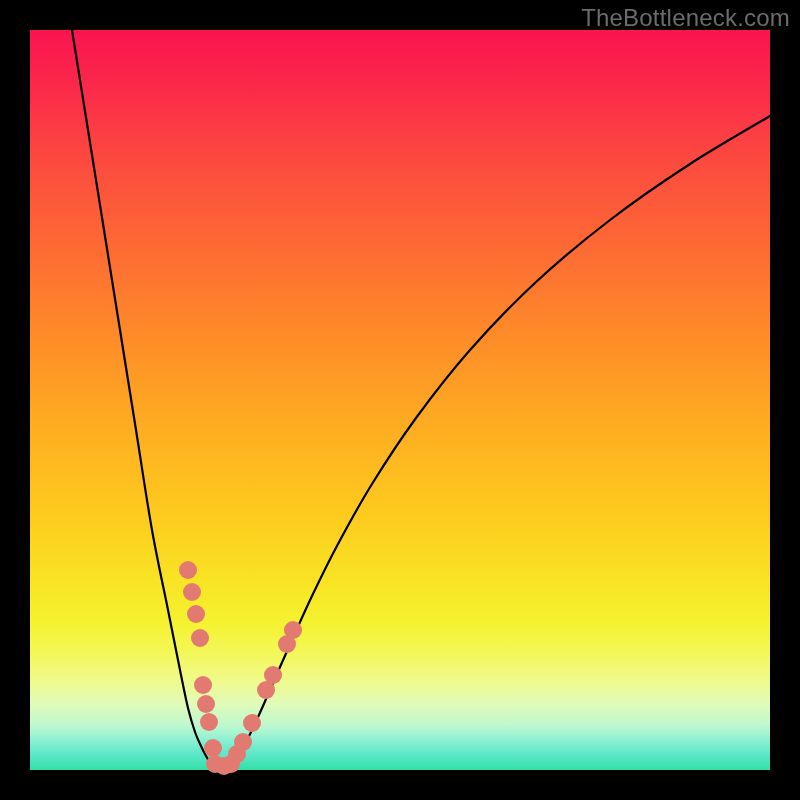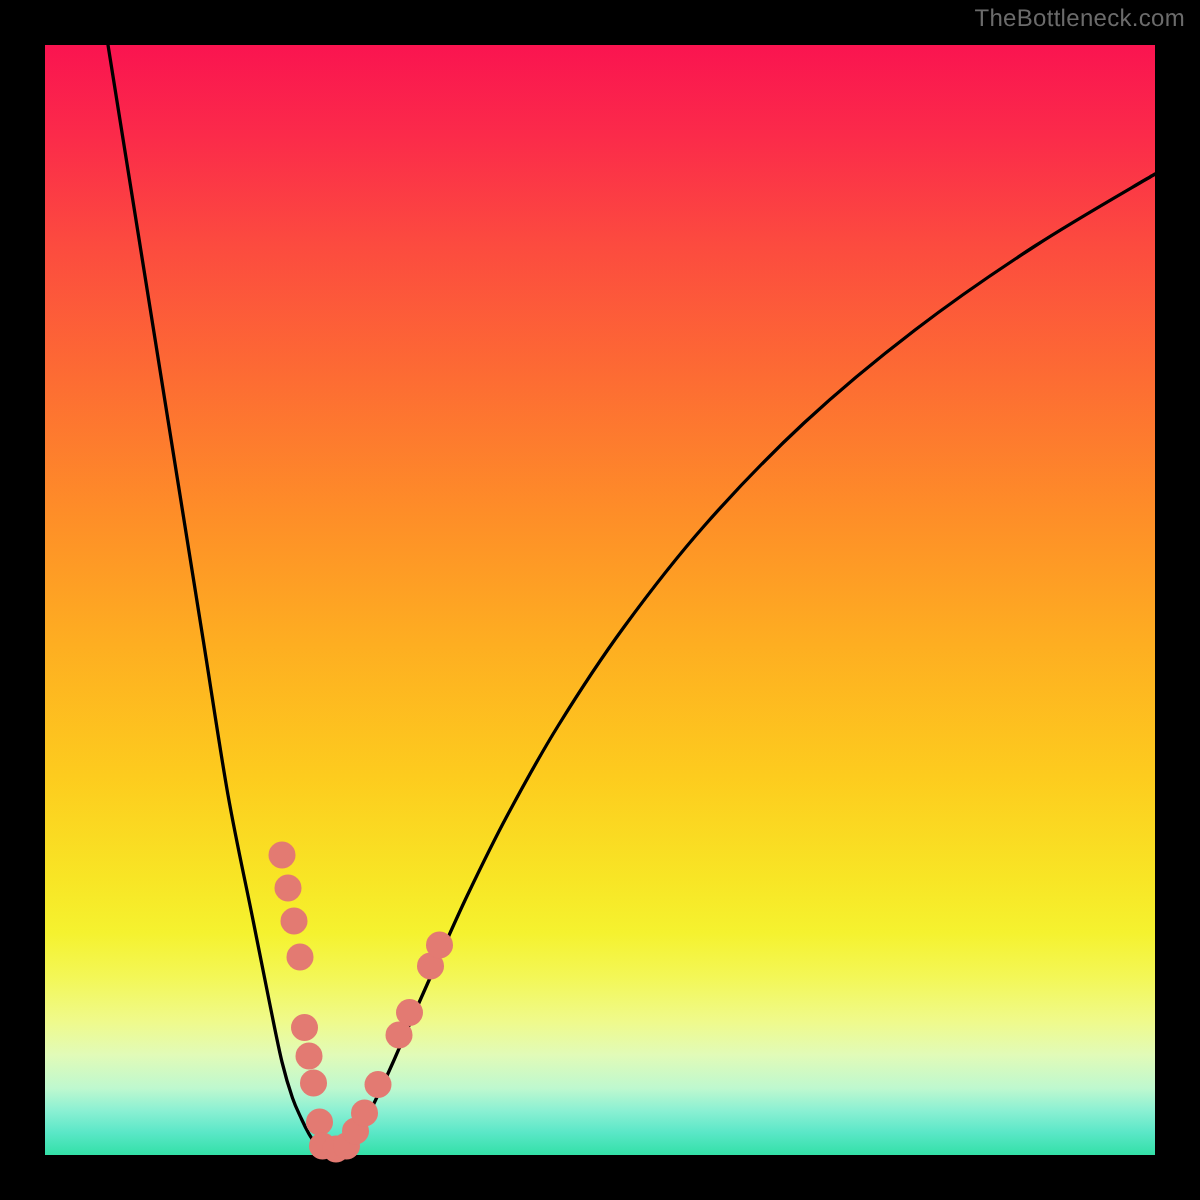--- a/index.html
+++ b/index.html
@@ -44,21 +44,21 @@
       #8BF0D3 96%,
       #5AE7C7 98%,
       #33E0A7 100%
     );
   }
   .watermark {
     position: absolute;
     top: 4px;
     right: 10px;
     color: #6b6b6b;
-    font-size: 16px;
+    font-size: 24px;
     font-weight: 500;
     letter-spacing: 0.2px;
     user-select: none;
   }
   svg.overlay {
     position: absolute;
     left: 0;
     top: 0;
     width: 740px;
     height: 740px;

